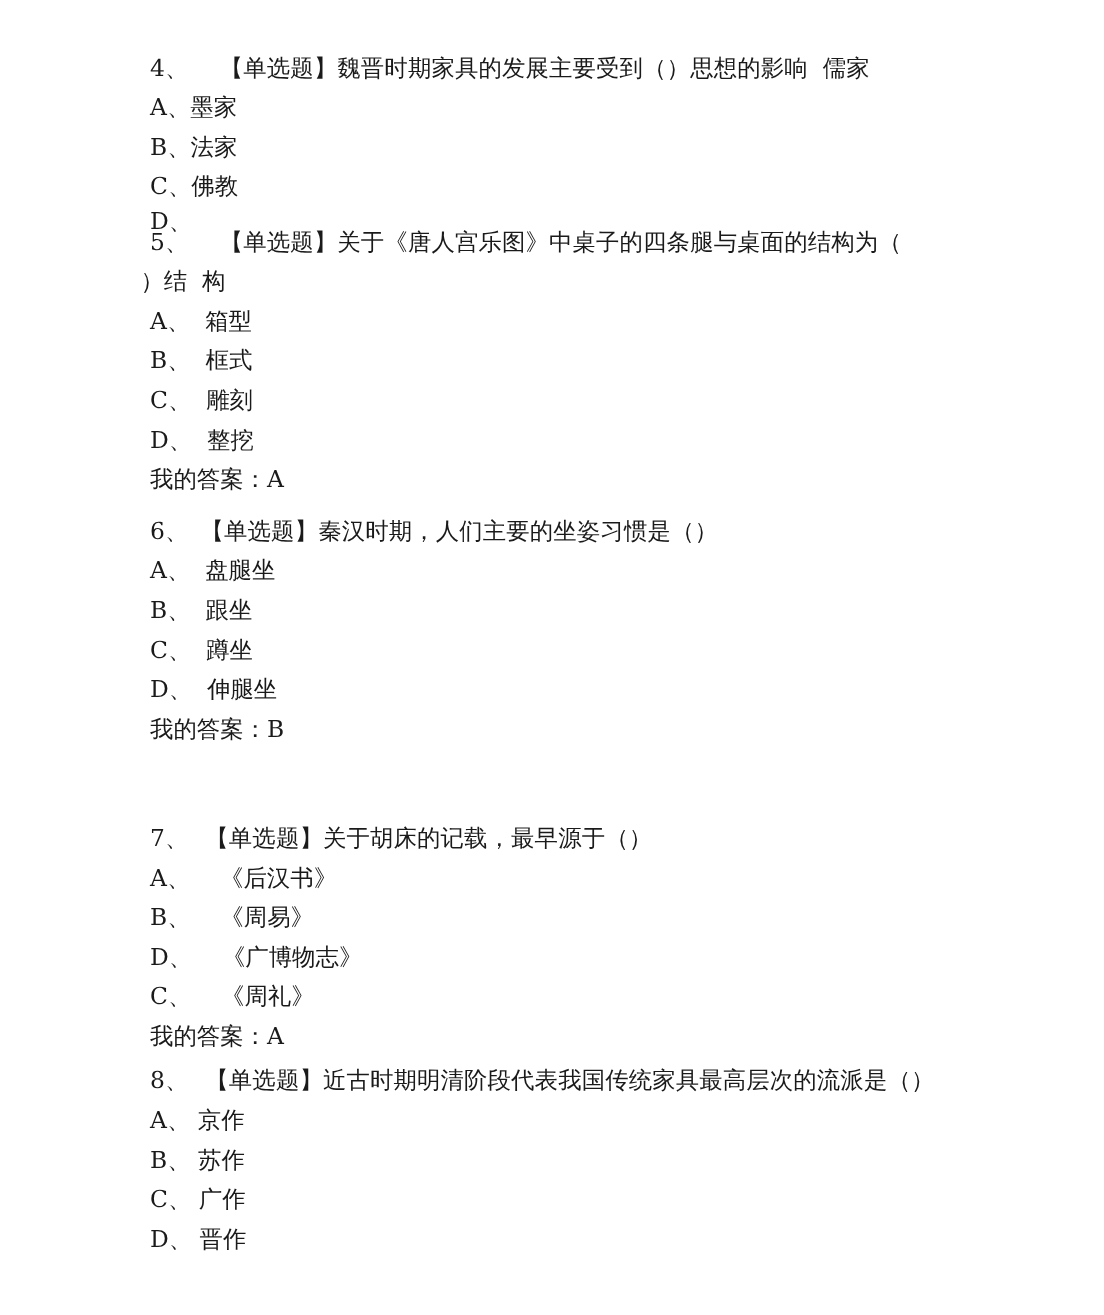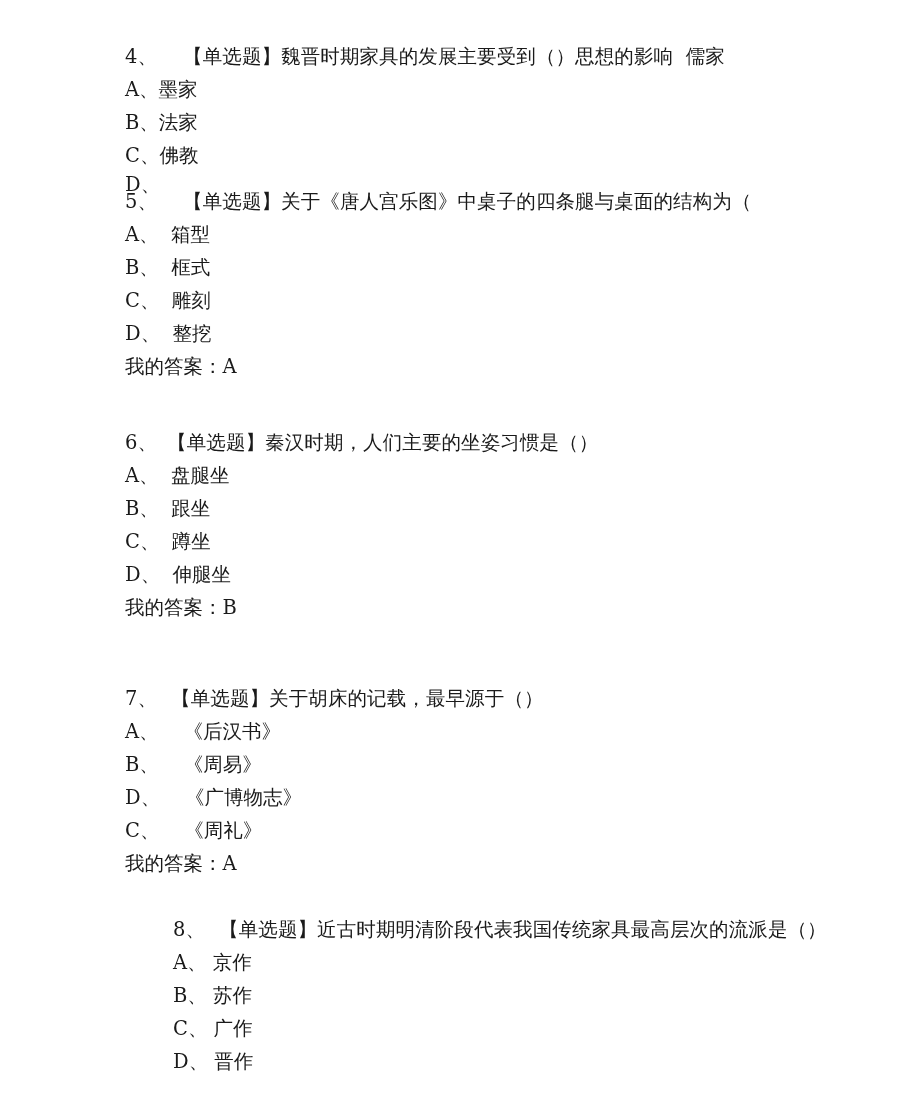--- a/index.html
+++ b/index.html
@@ -83,20 +83,21 @@
 
     <div class="opt"><span>A、</span><span>墨家</span></div>
     <div class="opt"><span>B、</span><span>法家</span></div>
     <div class="opt"><span>C、</span><span>佛教</span></div>
   </div>
 
   <div class="dangling-opt"><span>D、</span><span></span></div>
 
   <div class="q-block" style="top:185px;">
     <div class="q-head q5-indent"><span>5、</span><span style="display:inline-block;width:26px;"></span><span>【单选题】关于《唐人宫乐图》中桌子的四条腿与桌面的结构为（</span></div>
+    <div class="q-cont">）结  构</div>
 
     <div class="opt"><span>A、</span><span>  箱型</span></div>
     <div class="opt"><span>B、</span><span>  框式</span></div>
     <div class="opt"><span>C、</span><span>  雕刻</span></div>
     <div class="opt"><span>D、</span><span>  整挖</span></div>
 
     <div class="answer">我的答案：A</div>
   </div>
 
   <div class="q-block" style="top:426px;">
@@ -114,21 +115,21 @@
     <div class="q-head"><span>7、</span><span style="display:inline-block;width:14px;"></span><span>【单选题】关于胡床的记载，最早源于（）</span></div>
 
     <div class="opt"><span>A、</span><span>    《后汉书》</span></div>
     <div class="opt"><span>B、</span><span>    《周易》</span></div>
     <div class="opt"><span>D、</span><span>    《广博物志》</span></div>
     <div class="opt"><span>C、</span><span>    《周礼》</span></div>
 
     <div class="answer">我的答案：A</div>
   </div>
 
-  <div class="q-block" style="top:913px;margin-left:48px;">
+  <div class="q-block" style="top:884px;">
     <div class="q-head"><span>8、</span><span style="display:inline-block;width:14px;"></span><span>【单选题】近古时期明清阶段代表我国传统家具最高层次的流派是（）</span></div>
 
     <div class="opt"><span>A、</span><span> 京作</span></div>
     <div class="opt"><span>B、</span><span> 苏作</span></div>
     <div class="opt"><span>C、</span><span> 广作</span></div>
     <div class="opt"><span>D、</span><span> 晋作</span></div>
   </div>
 
 </div>
 

